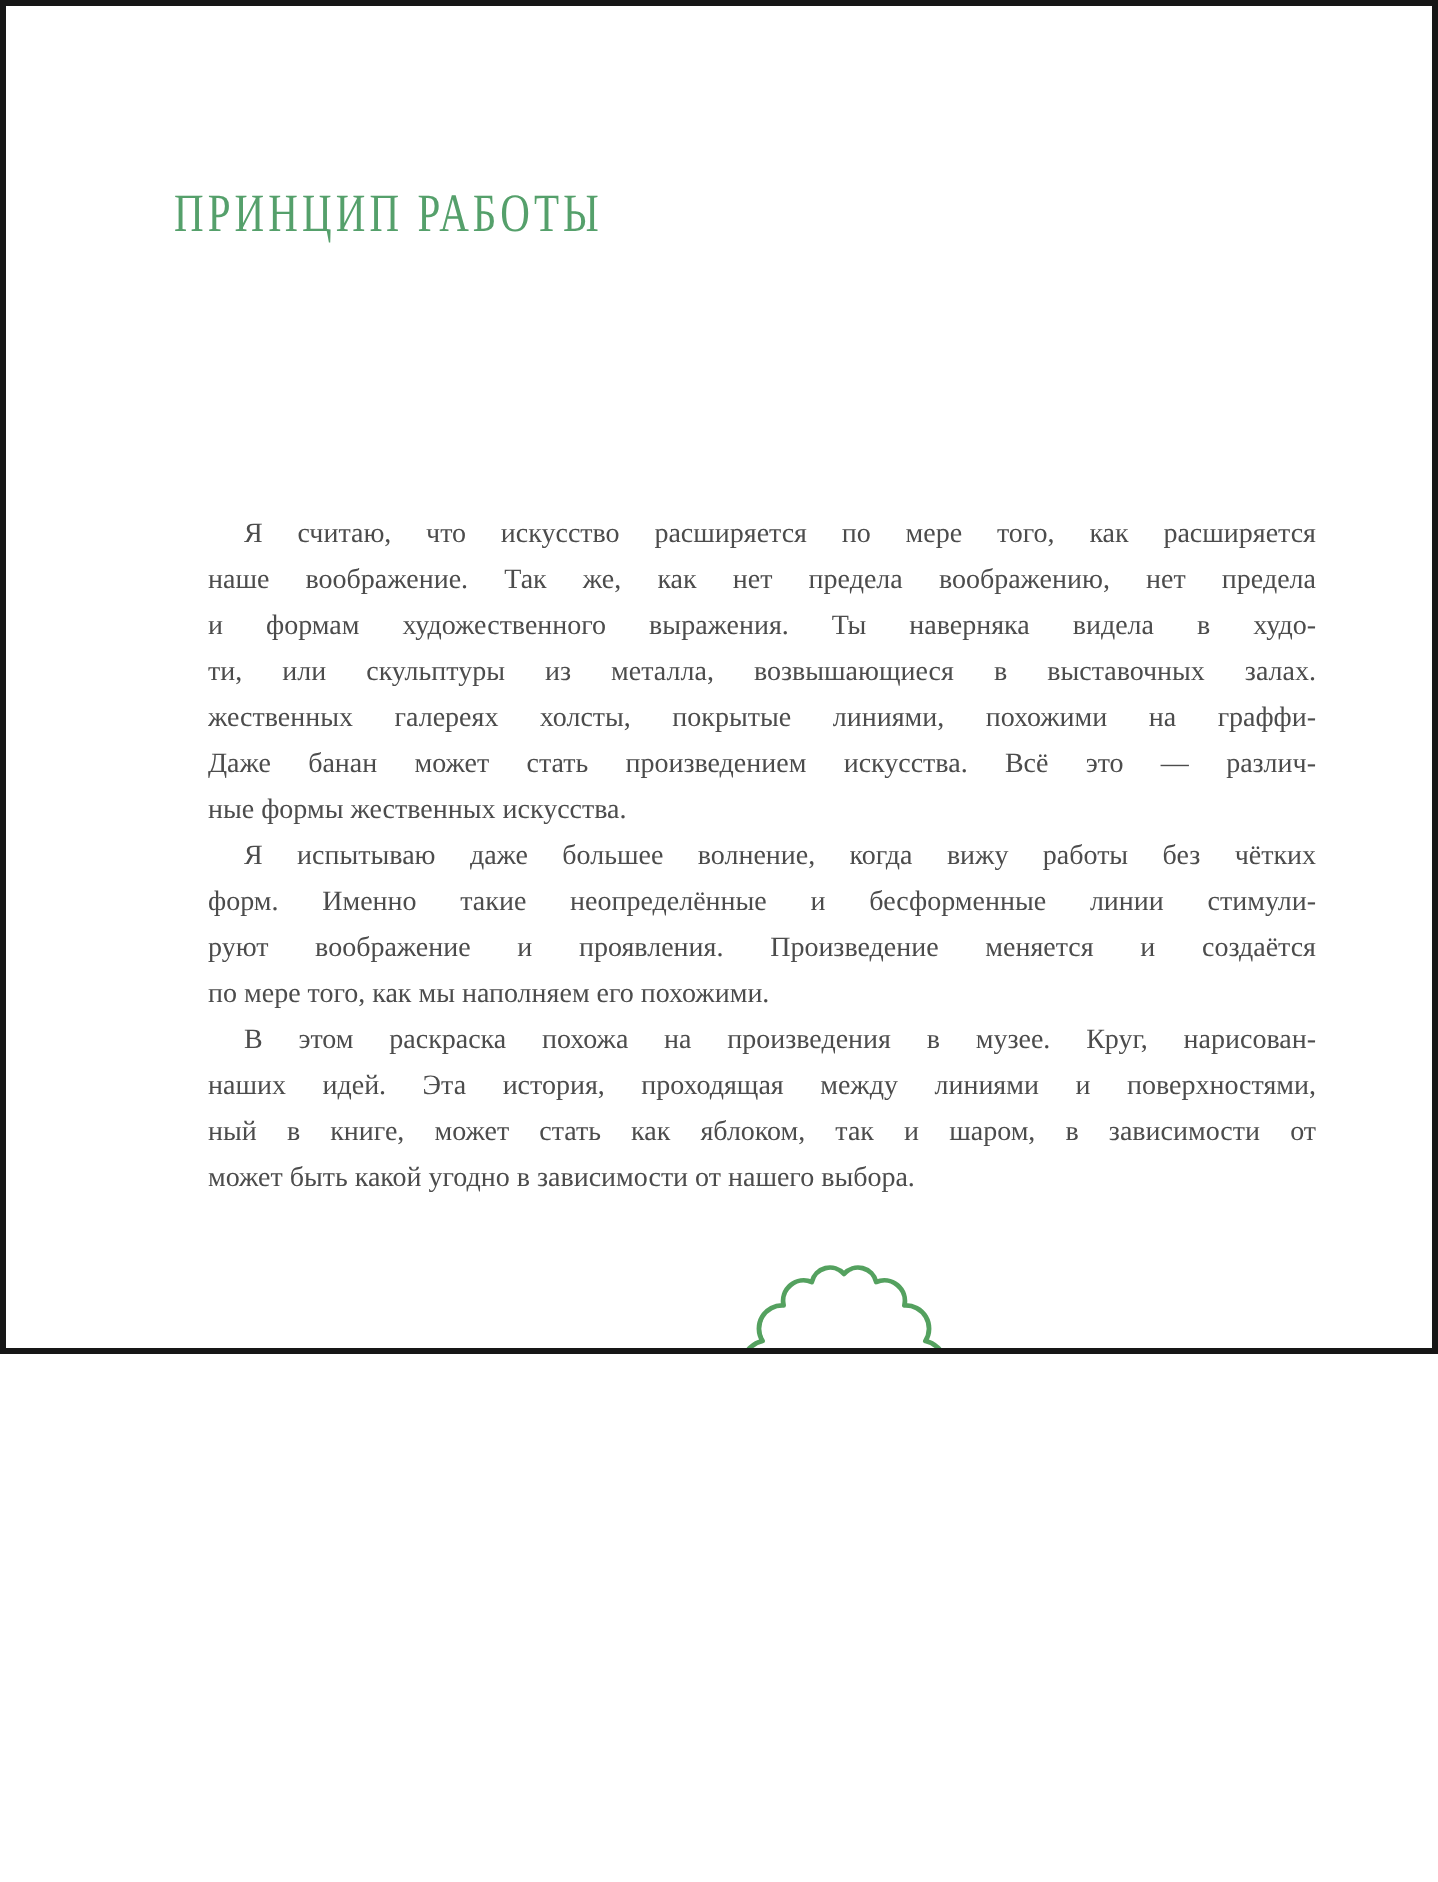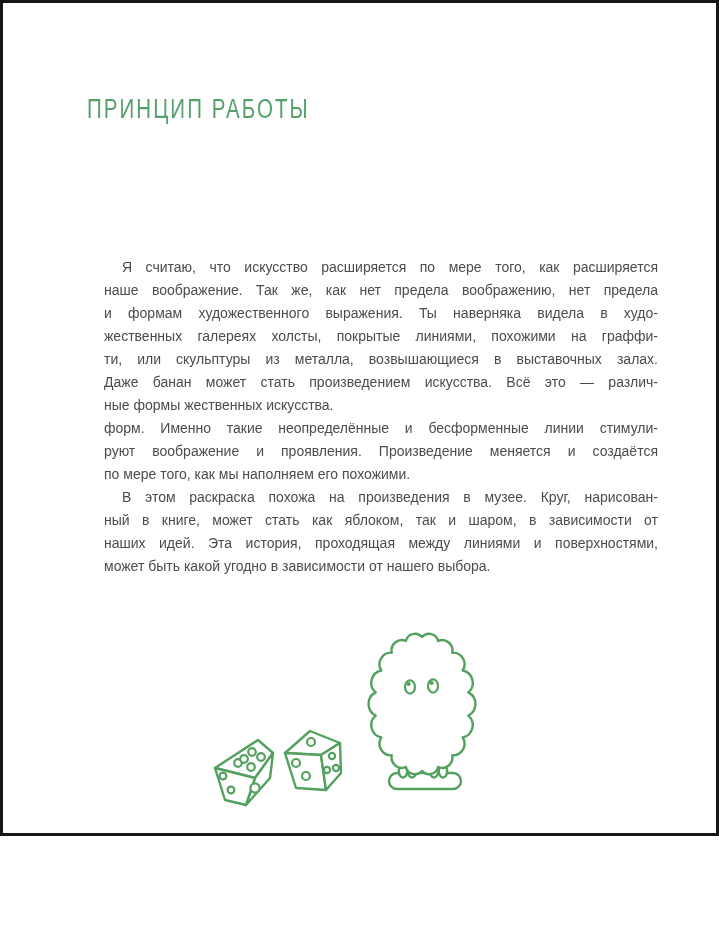--- a/index.html
+++ b/index.html
@@ -1,23 +1,23 @@
 <!DOCTYPE html>
 <html style="--heading-green: #55a06b; --ill-green: #54a15f; --body-text: #4c4c4c; --page-bg: #ffffff; --page-border: #161616;"><head>
 <meta charset="utf-8">
 <style>
   html,body{margin:0;padding:0;background:#ffffff;}
   .page{
     position:relative;
-    width:719px;height:836px;
+    width:719px;height:677px;
     box-sizing:border-box;
     background:var(--page-bg,#fff);
     border:3px solid var(--page-border,#161616);
     overflow:hidden;
-    font-family:Liberation Sans, sans-serif;
+    font-family:Liberation Serif, serif;
   }
   .heading{
     position:absolute;left:84px;top:90px;
     font-size:25px;font-weight:500;
     letter-spacing:2.5px;
     color:var(--heading-green,#55a06b);
     transform:scaleX(0.82) scaleY(1.08);
     transform-origin:left top;
     white-space:nowrap;
   }
@@ -59,30 +59,31 @@
 <body>
 
 <div class="page">
 
   <div class="heading">ПРИНЦИП РАБОТЫ</div>
 
   <div class="text-block">
       <div class="line first">Я считаю, что искусство расширяется по мере того, как расширяется</div>
       <div class="line">наше воображение. Так же, как нет предела воображению, нет предела</div>
       <div class="line">и формам художественного выражения. Ты наверняка видела в худо-</div>
+      <div class="line">ти, или скульптуры из металла, возвышающиеся в выставочных залах.</div>
       <div class="line">жественных галереях холсты, покрытые линиями, похожими на граффи-</div>
-      <div class="line">ти, или скульптуры из металла, возвышающиеся в выставочных залах.</div>
       <div class="line">Даже банан может стать произведением искусства. Всё это — различ-</div>
       <div class="line last">ные формы жественных искусства.</div>
+      <div class="line first">Я испытываю даже большее волнение, когда вижу работы без чётких</div>
       <div class="line">форм. Именно такие неопределённые и бесформенные линии стимули-</div>
       <div class="line">руют воображение и проявления. Произведение меняется и создаётся</div>
       <div class="line last">по мере того, как мы наполняем его похожими.</div>
       <div class="line first">В этом раскраска похожа на произведения в музее. Круг, нарисован-</div>
+      <div class="line">наших идей. Эта история, проходящая между линиями и поверхностями,</div>
       <div class="line">ный в книге, может стать как яблоком, так и шаром, в зависимости от</div>
-      <div class="line">наших идей. Эта история, проходящая между линиями и поверхностями,</div>
       <div class="line last">может быть какой угодно в зависимости от нашего выбора.</div>
     </div>
 
   <svg class="illustration" viewBox="0 0 330 200" xmlns="http://www.w3.org/2000/svg">
 
     <g>
       <polygon class="ln" points="65,125 80,138 62,163 22,153"></polygon>
       <polygon class="ln" points="80,138 77,163 53,190 62,163"></polygon>
       <polygon class="ln" points="22,153 62,163 53,190 32,185"></polygon>
       <circle class="dot" cx="59" cy="137" r="3.8"></circle>

